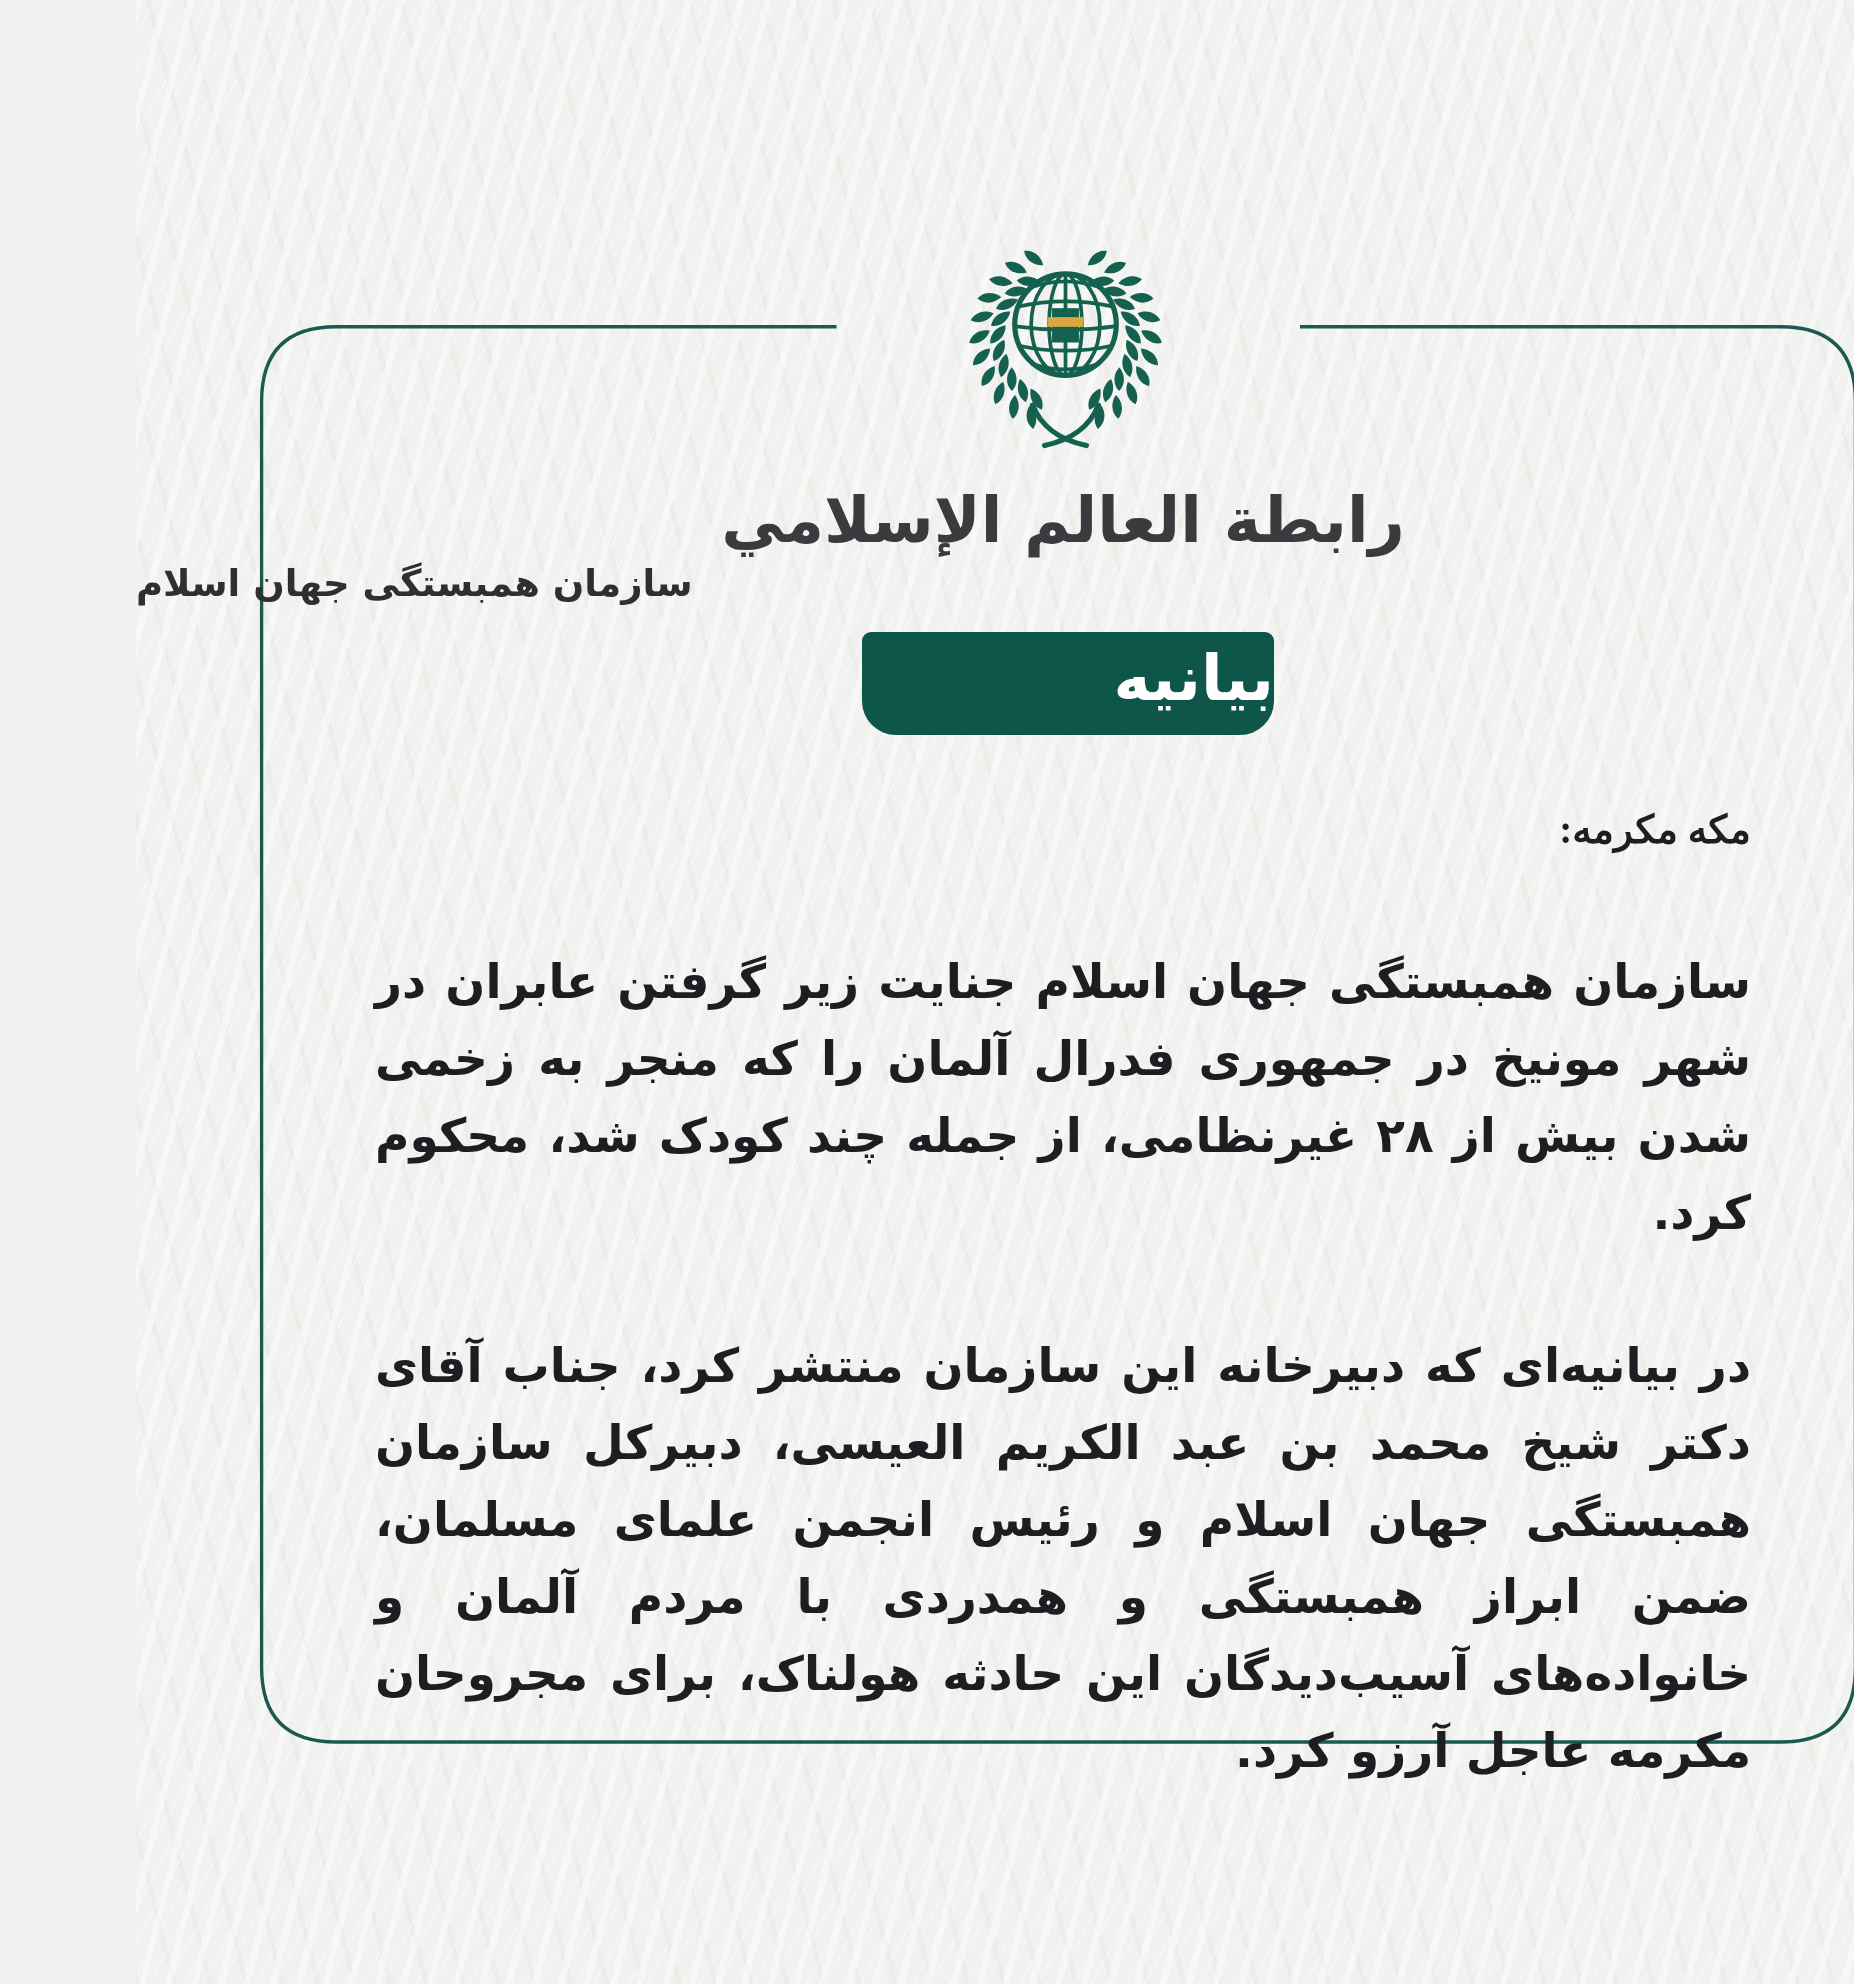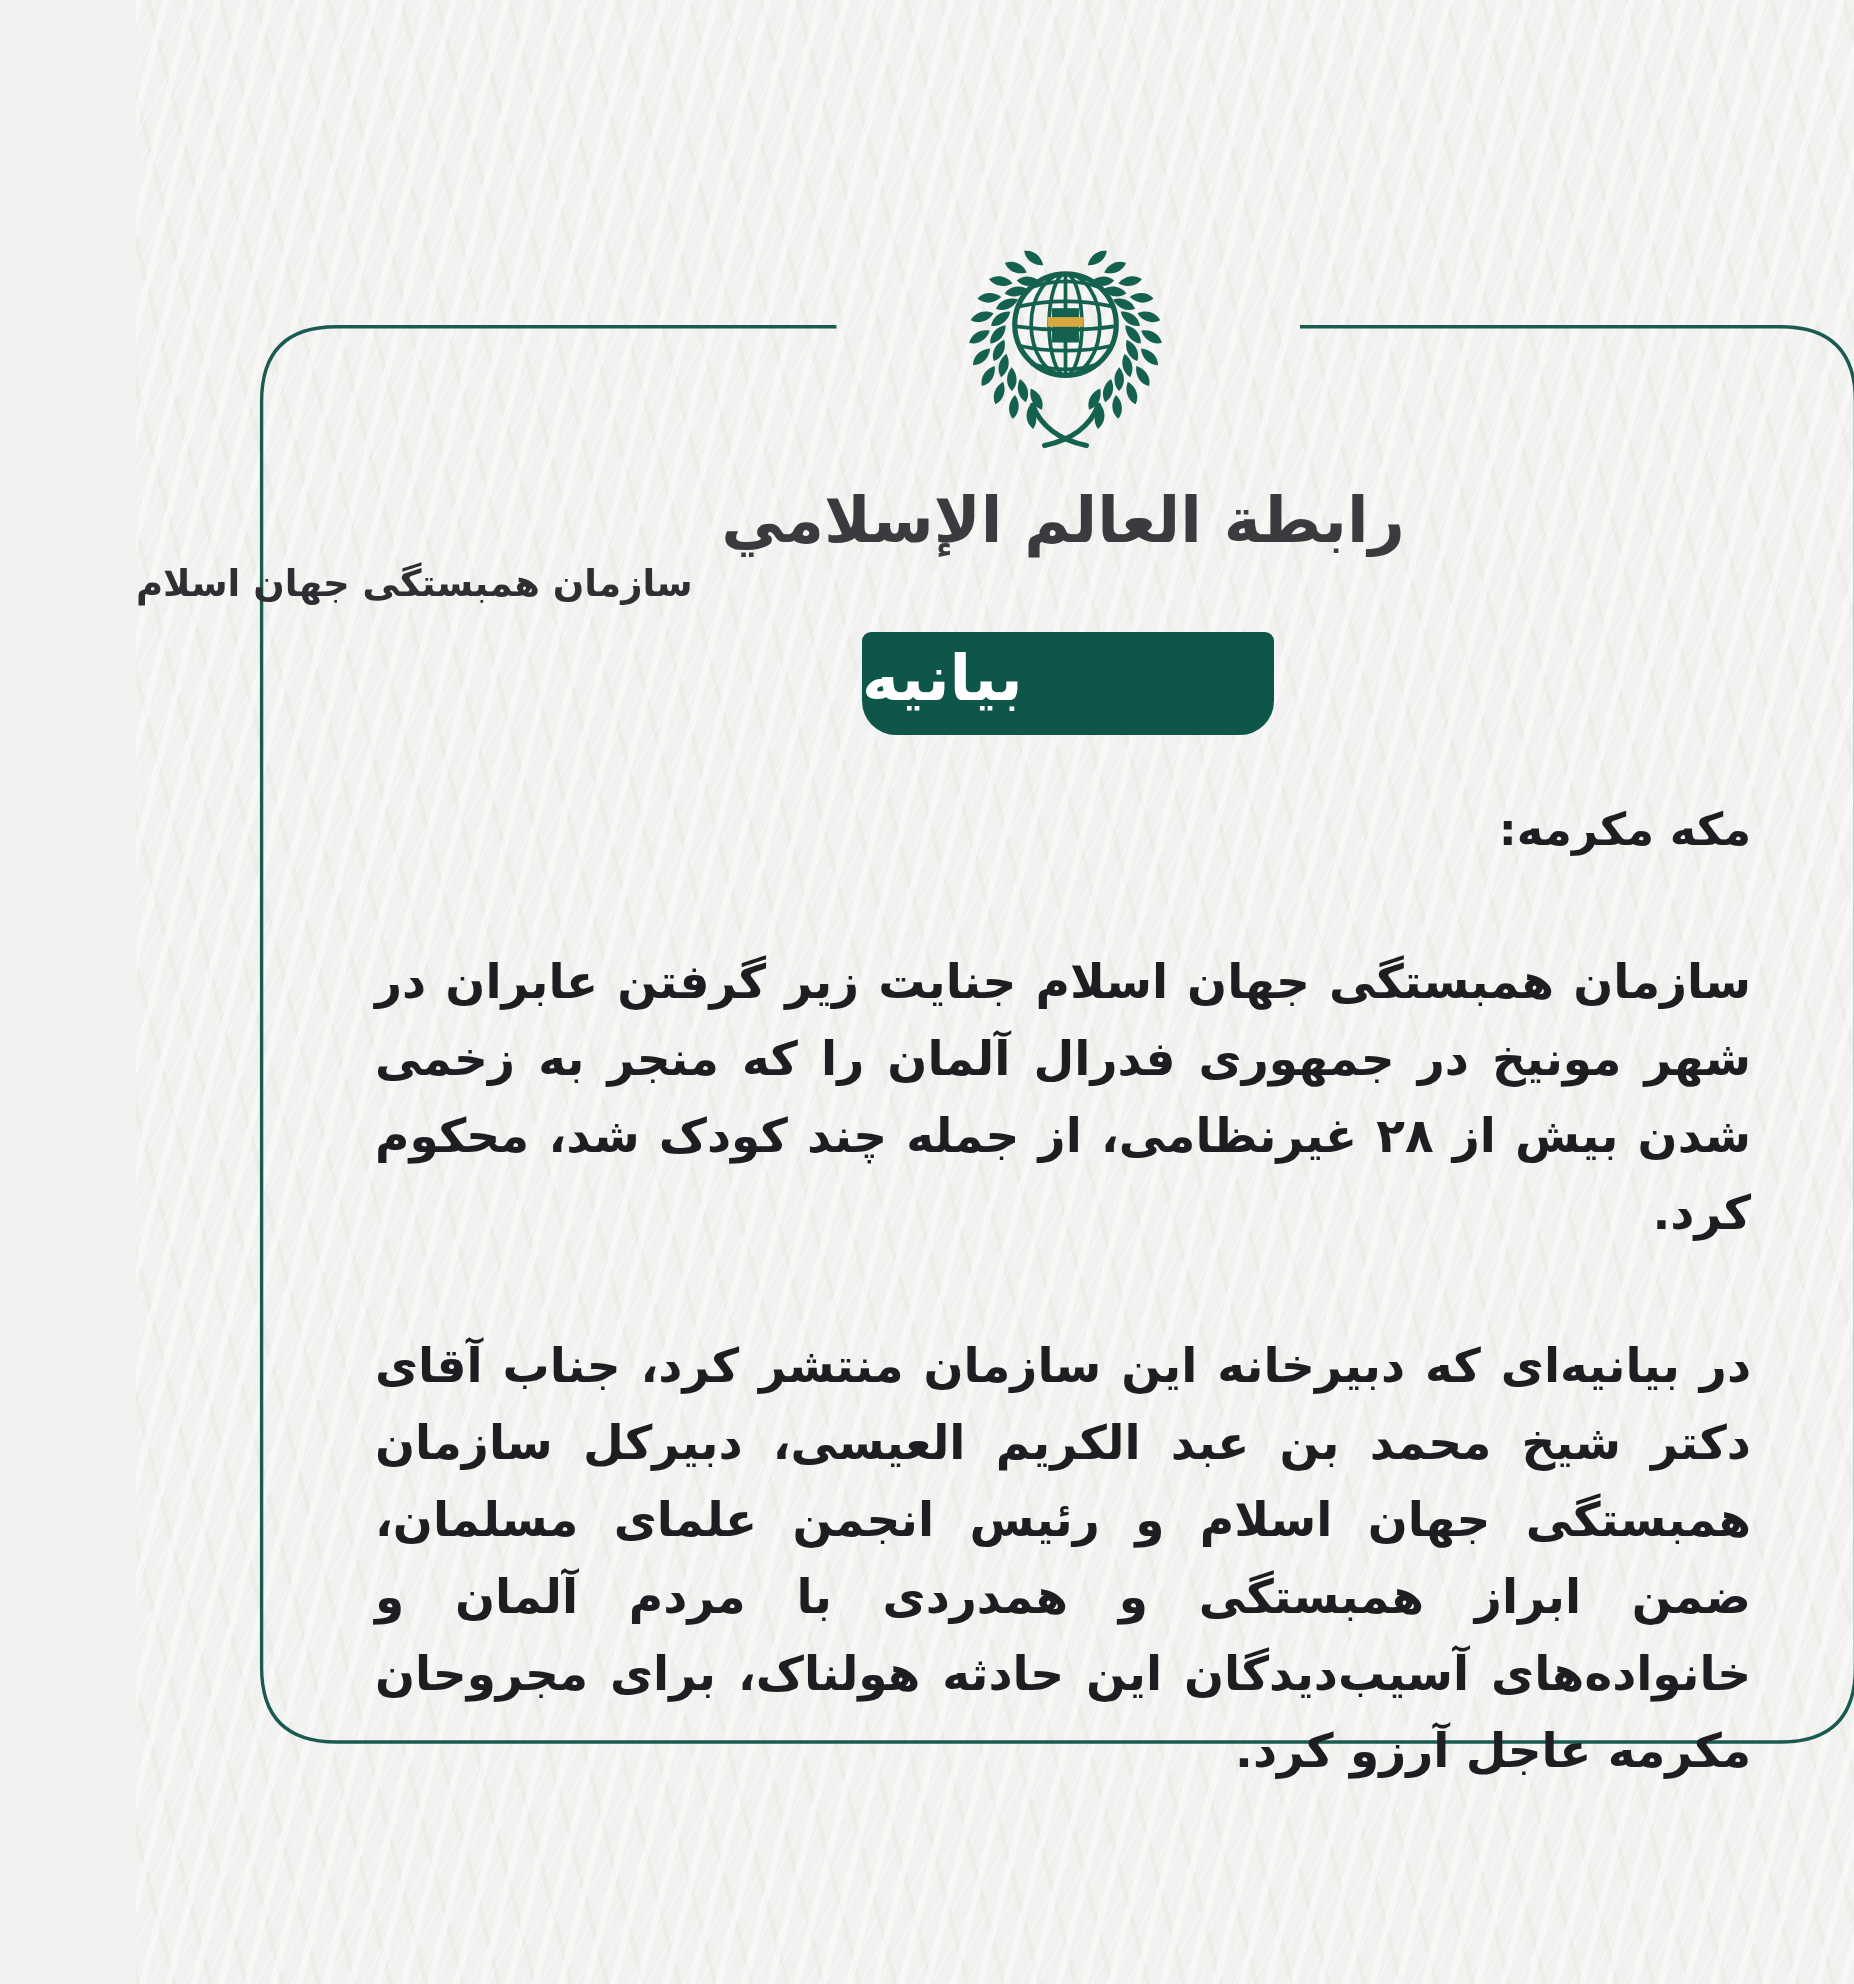--- a/index.html
+++ b/index.html
@@ -36,33 +36,34 @@
   .subtitle{
     position:absolute;left:0;top:555px;width:1854px;height:58px;
     line-height:58px;text-align:left;
     font-size:37px;font-weight:bold;color:#2e2e33;
     direction:rtl;
   }
   .banner{
     position:absolute;left:726px;top:632px;width:412px;height:103px;
     background:#0e5649;
     border-radius:9px 9px 34px 34px;
-    display:flex;align-items:center;justify-content:flex-end;
+    display:flex;align-items:center;justify-content:flex-start;
   }
   .banner span{
     color:#ffffff;font-size:63px;font-weight:bold;line-height:1;
     padding-bottom:10.5px;
   }
   .content{
     position:absolute;left:239px;top:792px;width:1376px;
     direction:rtl;color:#1d1d22;
   }
   .content h2{
-    margin:0;font-size:45px;line-height:75px;font-weight:bold;
+    margin:0;font-size:39px;line-height:75px;font-weight:bold;
     text-align:right;
+    font-family:Liberation Serif, serif;
   }
   .content p{
     margin:76px 0 0 0;
     font-size:47px;line-height:77px;font-weight:bold;
     text-align:justify;text-align-last:right;
   }
   .green{stroke:#15614f;fill:none;}
 </style>
 </head>
 <body>

